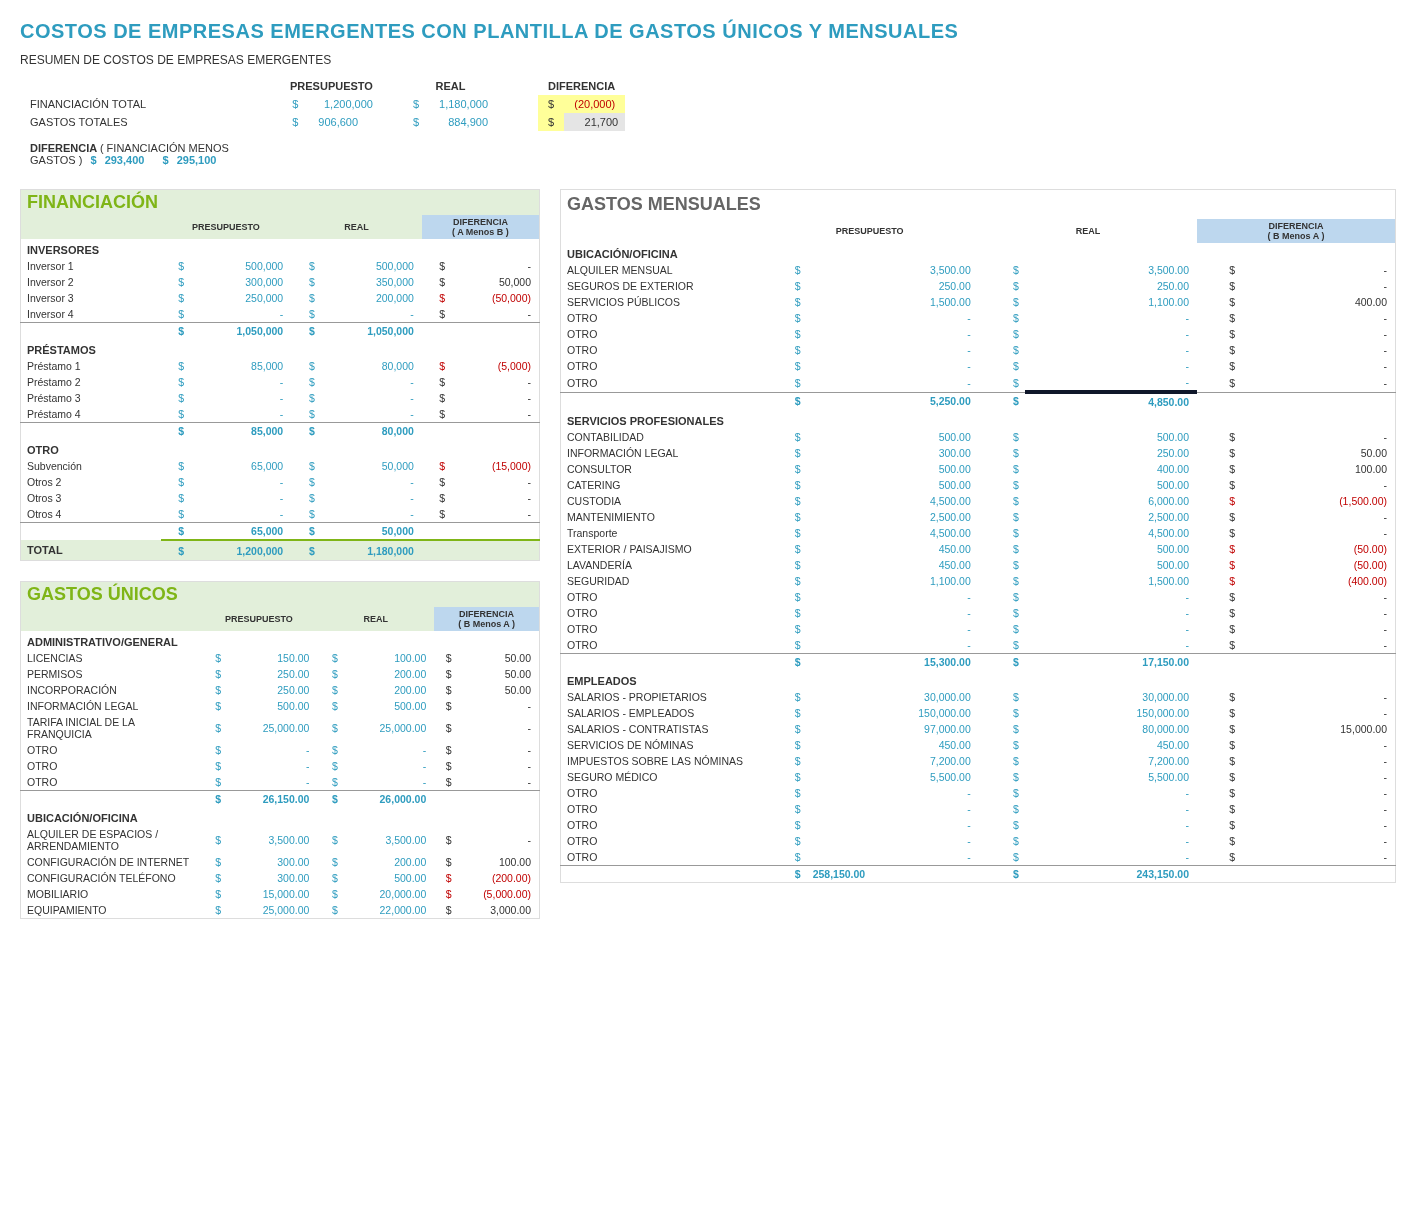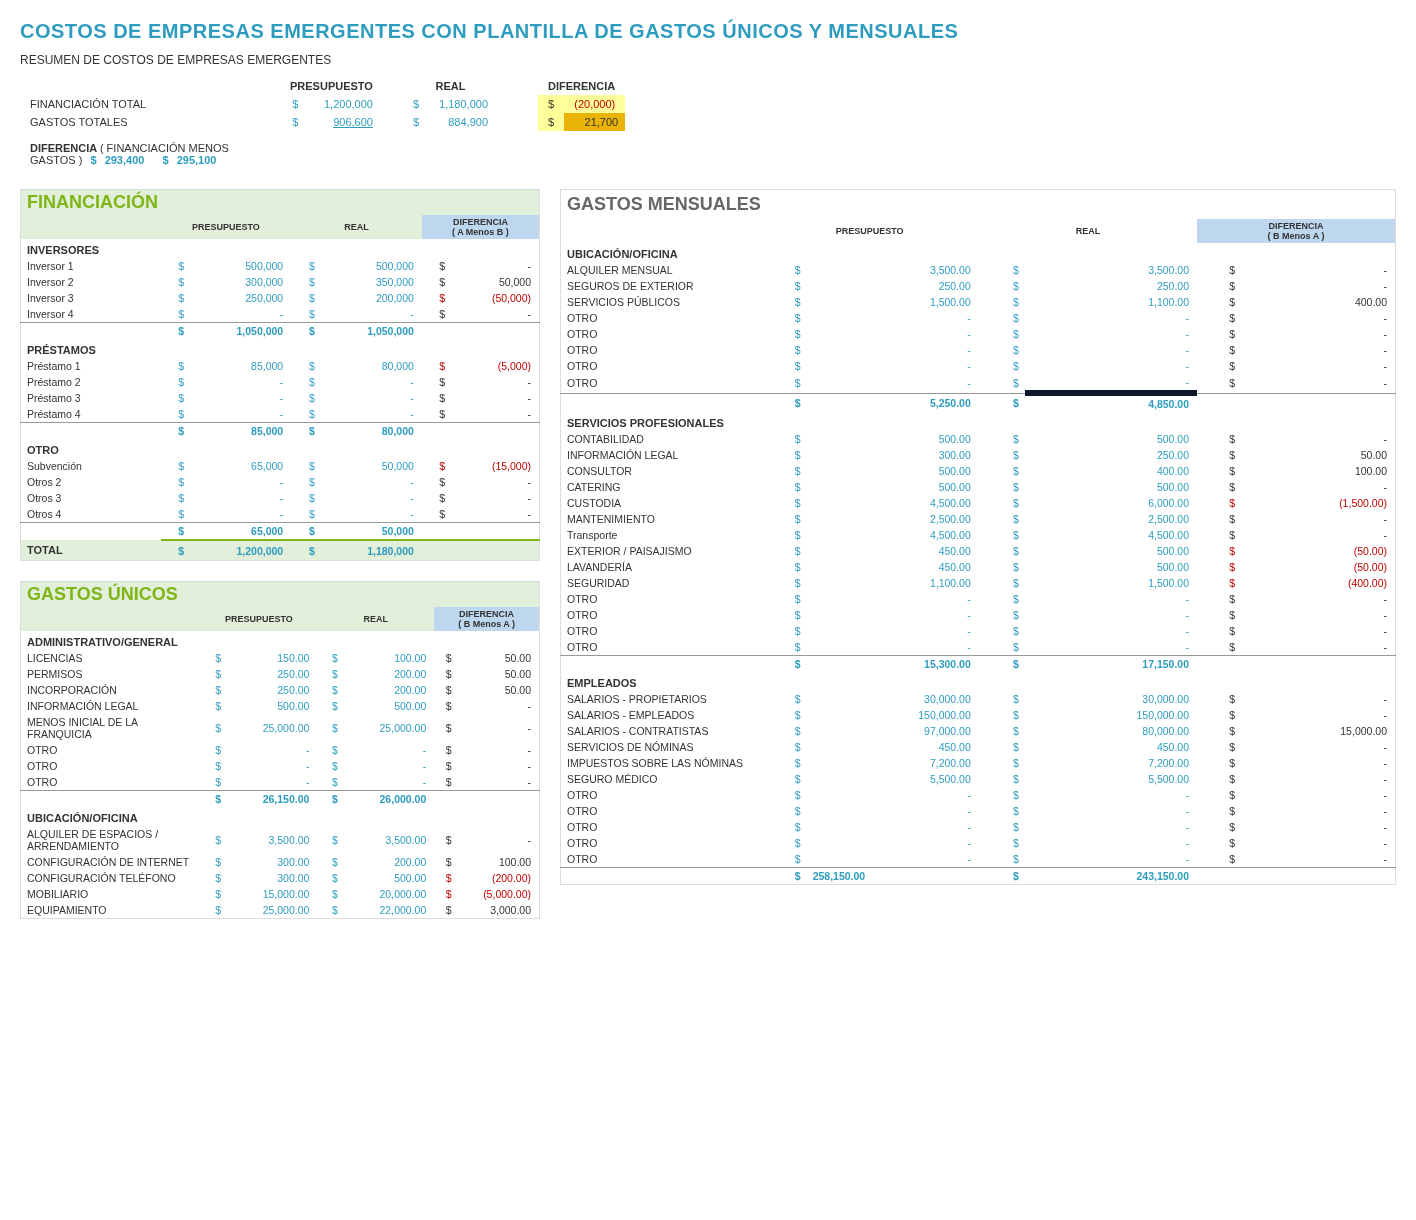--- a/index.html
+++ b/index.html
@@ -49,27 +49,27 @@
       <td></td>
       <td style="text-align:right; color:#2E9CBF;">$</td>
       <td style="text-align:right; color:#2E9CBF; padding-right:10px;">1,180,000</td>
       <td></td>
       <td style="text-align:right; background:#FFFF99;">$</td>
       <td style="text-align:right; background:#FFFF99; color:#C00000; padding-right:10px;">(20,000)</td>
     </tr>
     <tr>
       <td style="font-size:11px;">GASTOS TOTALES</td>
       <td style="text-align:right; color:#2E9CBF;">$</td>
-      <td style="text-align:right; color:#2E9CBF; padding-right:10px;text-decoration:underline;">906,600</td>
+      <td style="color:#2E9CBF; padding-right:10px;">906,600</td>
       <td></td>
       <td style="text-align:right; color:#2E9CBF;">$</td>
       <td style="text-align:right; color:#2E9CBF; padding-right:10px;">884,900</td>
       <td></td>
       <td style="text-align:right; background:#FFFF99;">$</td>
-      <td style="text-align:right; background:#eab308; padding-right:7px;">21,700</td>
+      <td style="text-align:right; background:#e5e5e5; padding-right:7px;">21,700</td>
     </tr>
     <tr style="height:8px;">
           <td colspan="9"></td>
         </tr>
     <tr>
       <td style="font-weight:bold; font-size:11px;">
         <span>DIFERENCIA</span> <span style="font-weight:normal;">( FINANCIACIÓN MENOS GASTOS )</span>
         <span style="color:#2E9CBF; font-weight:bold; margin-left:5px;">$</span>
         <span style="color:#2E9CBF; font-weight:bold; margin-left:5px;">293,400</span>
         <span style="color:#2E9CBF; font-weight:bold; margin-left:15px;">$</span>
@@ -300,21 +300,21 @@
       <tr>
         <td>INFORMACIÓN LEGAL</td>
         <td style="text-align:right; color:#2E9CBF;">$</td>
         <td style="text-align:right; padding-right:8px; color:#2E9CBF;">500.00</td>
         <td style="text-align:right; color:#2E9CBF;">$</td>
         <td style="text-align:right; padding-right:8px; color:#2E9CBF;">500.00</td>
         <td style="text-align:right;">$</td>
         <td style="text-align:right; padding-right:8px;">-</td>
       </tr>
       <tr>
-        <td>MENOS INICIAL DE LA FRANQUICIA</td>
+        <td>TARIFA INICIAL DE LA FRANQUICIA</td>
         <td style="text-align:right; color:#2E9CBF;">$</td>
         <td style="text-align:right; padding-right:8px; color:#2E9CBF;">25,000.00</td>
         <td style="text-align:right; color:#2E9CBF;">$</td>
         <td style="text-align:right; padding-right:8px; color:#2E9CBF;">25,000.00</td>
         <td style="text-align:right;">$</td>
         <td style="text-align:right; padding-right:8px;">-</td>
       </tr>
       <tr>
         <td>OTRO</td>
         <td style="text-align:right; color:#2E9CBF;">$</td>
@@ -491,21 +491,21 @@
         <td style="text-align:right; color:#2E9CBF;">$</td>
         <td style="text-align:right; padding-right:8px; color:#2E9CBF;">-</td>
         <td style="text-align:right;">$</td>
         <td style="text-align:right; padding-right:8px;">-</td>
       </tr>
       <tr class="subtotal-row">
         <td></td>
         <td style="text-align:right; color:#2E9CBF; border-top:1px solid #999;">$</td>
         <td style="text-align:right; padding-right:8px; color:#2E9CBF; border-top:1px solid #999;">5,250.00</td>
         <td style="text-align:right; color:#2E9CBF; border-top:1px solid #999;">$</td>
-        <td style="text-align:right; padding-right:8px; color:#2E9CBF; border-top:6px solid #0f172a;">4,850.00</td>
+        <td style="text-align:right; padding-right:8px; color:#2E9CBF; border-top:4px solid #0f172a;">4,850.00</td>
         <td style="border-top:1px solid #999;"></td>
         <td style="border-top:1px solid #999;"></td>
       </tr>
 
       <tr class="category-row">
         <td colspan="7" style="font-weight:bold; font-size:11px; padding-top:5px; padding-left:6px;">SERVICIOS PROFESIONALES</td>
       </tr>
       <tr>
         <td>CONTABILIDAD</td>
         <td style="text-align:right; color:#2E9CBF;">$</td>

